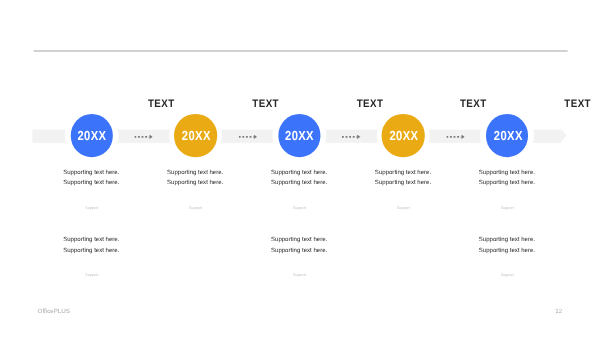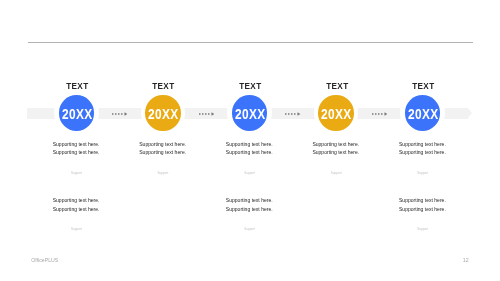--- a/index.html
+++ b/index.html
@@ -1,24 +1,24 @@
 <!DOCTYPE html>
 <html><head>
 <meta charset="utf-8">
 <style>
   html,body{margin:0;padding:0;}
   body{width:500px;height:281px;background:#ffffff;font-family:"Liberation Sans",sans-serif;overflow:hidden;position:relative;-webkit-font-smoothing:antialiased;}
   .slide{position:absolute;left:0;top:0;width:500px;height:281px;background:#fff;overflow:hidden;}
   .divider{position:absolute;left:27.5px;top:42.3px;width:445px;height:1px;background:#b3b3b3;}
   .track{position:absolute;left:27.1px;top:108px;height:10.9px;width:440.5px;background:#f2f2f2;}
   .track-arrow{position:absolute;left:467.6px;top:108px;width:0;height:0;border-top:5.45px solid transparent;border-bottom:5.45px solid transparent;border-left:4.4px solid #f2f2f2;}
-  .lbl{position:absolute;width:140px;margin-left:-70px;text-align:center;font-size:9.05px;font-weight:bold;color:#262626;letter-spacing:0.4px;line-height:10px;}
+  .lbl{position:absolute;width:140px;margin-left:-70px;text-align:right;font-size:9.05px;font-weight:bold;color:#262626;letter-spacing:0.4px;line-height:10px;}
   .lbl span{display:inline-block;transform:scaleX(0.9);transform-origin:center;}
   .ring{position:absolute;width:44.7px;height:44.7px;margin-left:-22.35px;margin-top:-22.35px;border-radius:50%;background:#ffffff;}
-  .circ{position:absolute;width:35.3px;height:35.3px;margin-left:-17.65px;margin-top:-17.65px;border-radius:50%;display:flex;align-items:center;justify-content:center;color:#fff;font-size:14px;font-weight:bold;letter-spacing:0.35px;padding-top:3.1px;box-sizing:border-box;}
+  .circ{position:absolute;width:35.3px;height:35.3px;margin-left:-17.65px;margin-top:-17.65px;border-radius:50%;display:flex;align-items:center;justify-content:center;color:#fff;font-size:11px;font-weight:bold;letter-spacing:0.35px;padding-top:3.1px;box-sizing:border-box;}
   .circ span{display:inline-block;transform:scaleX(0.85) translateX(0.5px);transform-origin:center;}
   .blk{position:absolute;width:140px;margin-left:-70px;font-size:5.05px;color:#262626;line-height:8.35px;text-align:center;white-space:nowrap;}
   .conn{position:absolute;height:6px;margin-top:-3px;}
   .conn svg{display:block;}
   .faint{position:absolute;width:140px;margin-left:-70px;text-align:center;font-size:3.1px;color:#c4c4c4;line-height:4px;letter-spacing:0px;white-space:nowrap;}
   .footer-l{position:absolute;left:31.3px;top:256.6px;font-size:5.2px;color:#a8a8a8;letter-spacing:0px;}
   .footer-r{position:absolute;left:462.8px;top:256.6px;font-size:5.2px;color:#a8a8a8;}
 </style>
 </head>
 <body>

